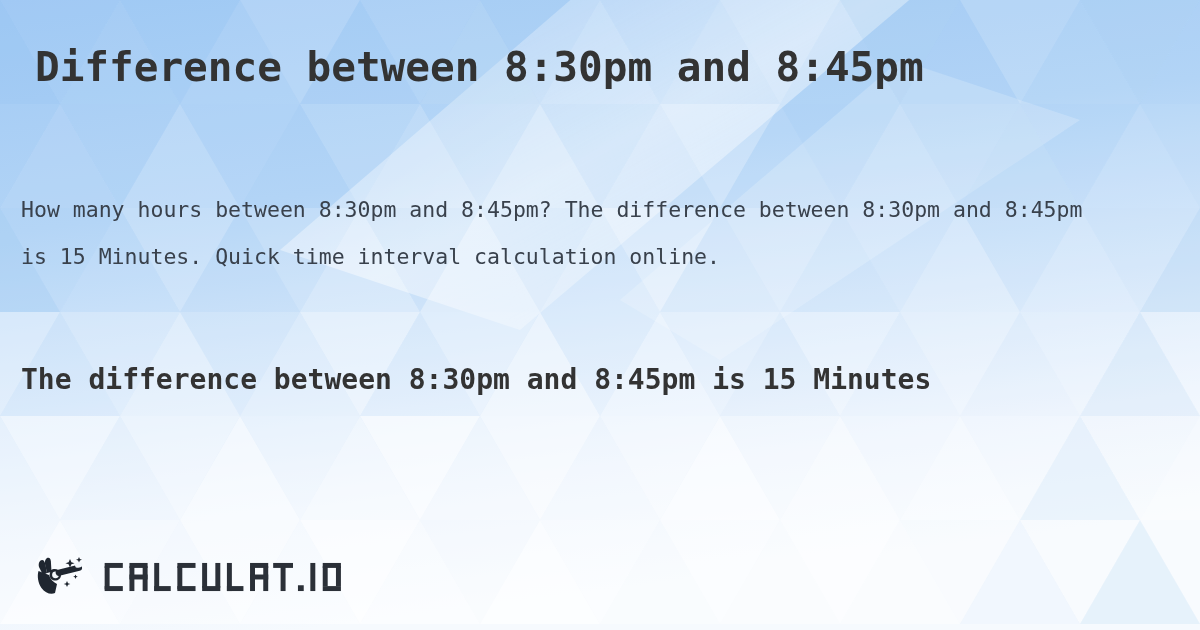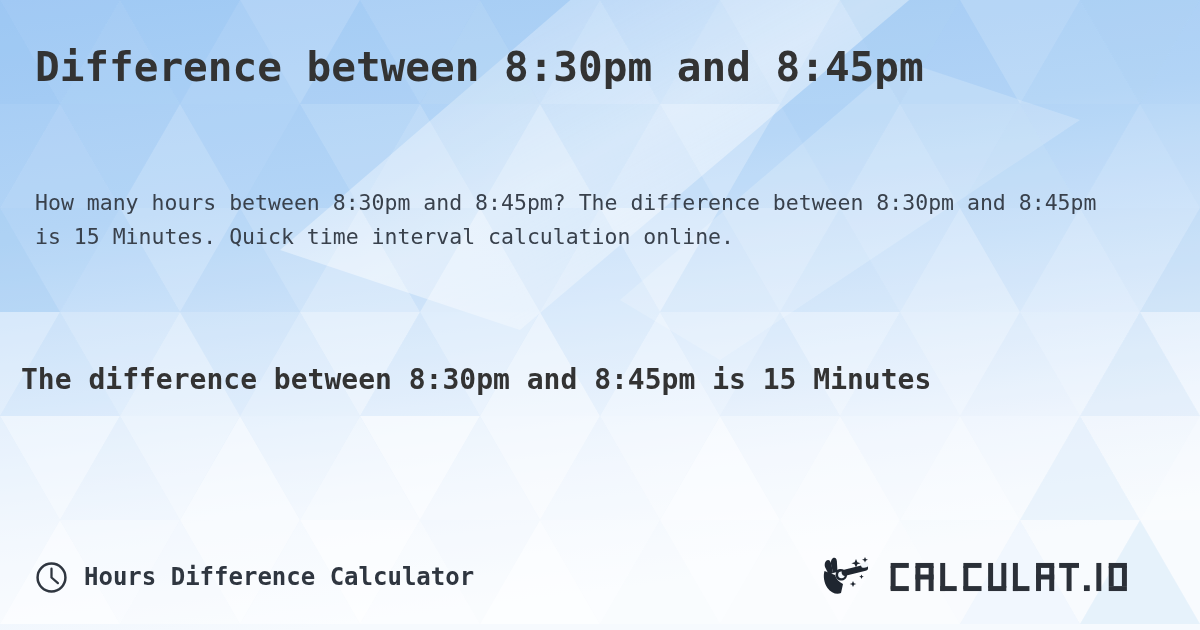--- a/index.html
+++ b/index.html
@@ -33,26 +33,26 @@
     font-size:41px;
     font-weight:700;
     letter-spacing:0px;
     color:#333333;
     line-height:50px;
     white-space:nowrap;
   }
 
   .intro {
     position:absolute;
-    left:35px; top:186px;
+    left:21px; top:186px;
     width:1095px;
     font-size:21.5px;
     font-weight:400;
     color:#39414c;
-    line-height:34px;
+    line-height:47px;
   }
 
   .result {
     position:absolute;
     left:21px; top:355px;
     width:1120px;
     font-size:28px;
     font-weight:700;
     color:#333333;
     line-height:50px;
@@ -281,27 +281,20 @@
 <div class="page">
 
   <h1 class="title">Difference between 8:30pm and 8:45pm</h1>
 
   <p class="intro">How many hours between 8:30pm and 8:45pm? The difference between 8:30pm and 8:45pm is 15 Minutes. Quick time interval calculation online.</p>
 
   <h2 class="result">The difference between 8:30pm and 8:45pm is 15 Minutes</h2>
 
   <div class="footer">
 
-    <div class="footer-left">
-      <svg class="clock-icon" viewBox="0 0 32 32" xmlns="http://www.w3.org/2000/svg">
-        <circle cx="16" cy="16" r="13.5" fill="none" stroke="#2f3640" stroke-width="2.4"></circle>
-        <path d="M16 7.5 L16 16 L22.2 21.5" fill="none" stroke="#2f3640" stroke-width="2.2" stroke-linecap="round" stroke-linejoin="round"></path>
-      </svg>
-      <span class="footer-label">Hours Difference Calculator</span>
-    </div>
 
     <div class="brand">
 
       <svg class="brand-mark" viewBox="0 0 60 44" xmlns="http://www.w3.org/2000/svg">
         <g fill="#1f2630">
 
           <path d="M4 12 C3 8 5 5 7 5 C9 5 10 7 10.5 10 L12 18 L8 20 Z"></path>
           <path d="M10 9 C9.5 5 11.5 2.5 13.5 2.8 C15.5 3.1 16 5.5 16 8.5 L16.5 17 L12 18 Z"></path>
 
           <path d="M3.5 16 C2 21 3 28 6.5 33 C10 38 16 40 20 38 L22 29 C18 27 15 24 14 20 Z"></path>

